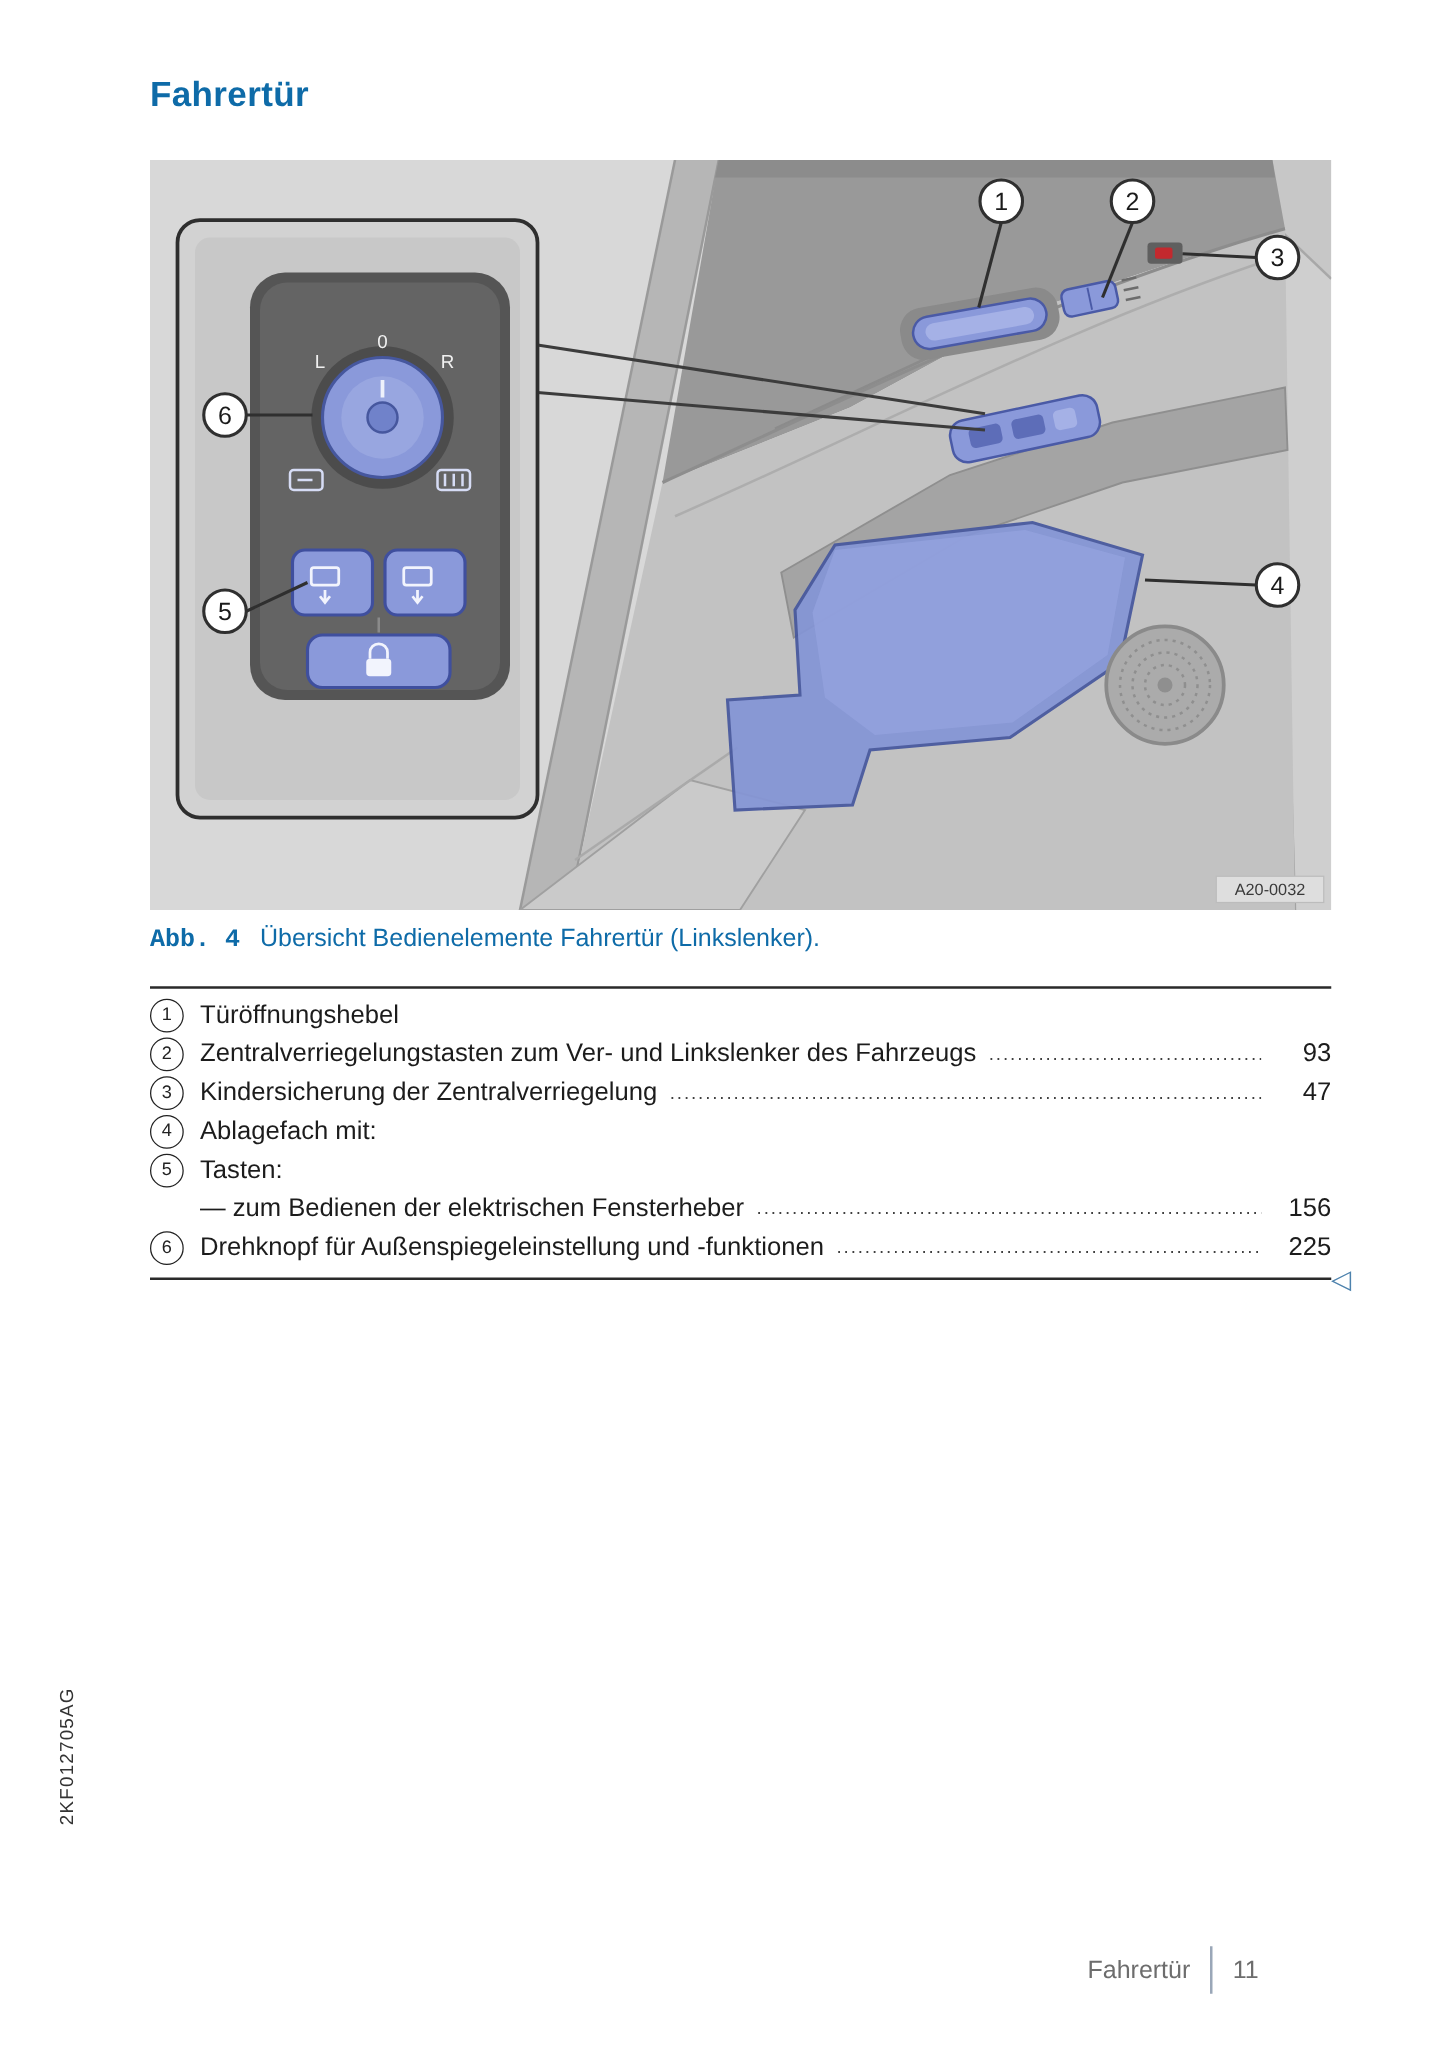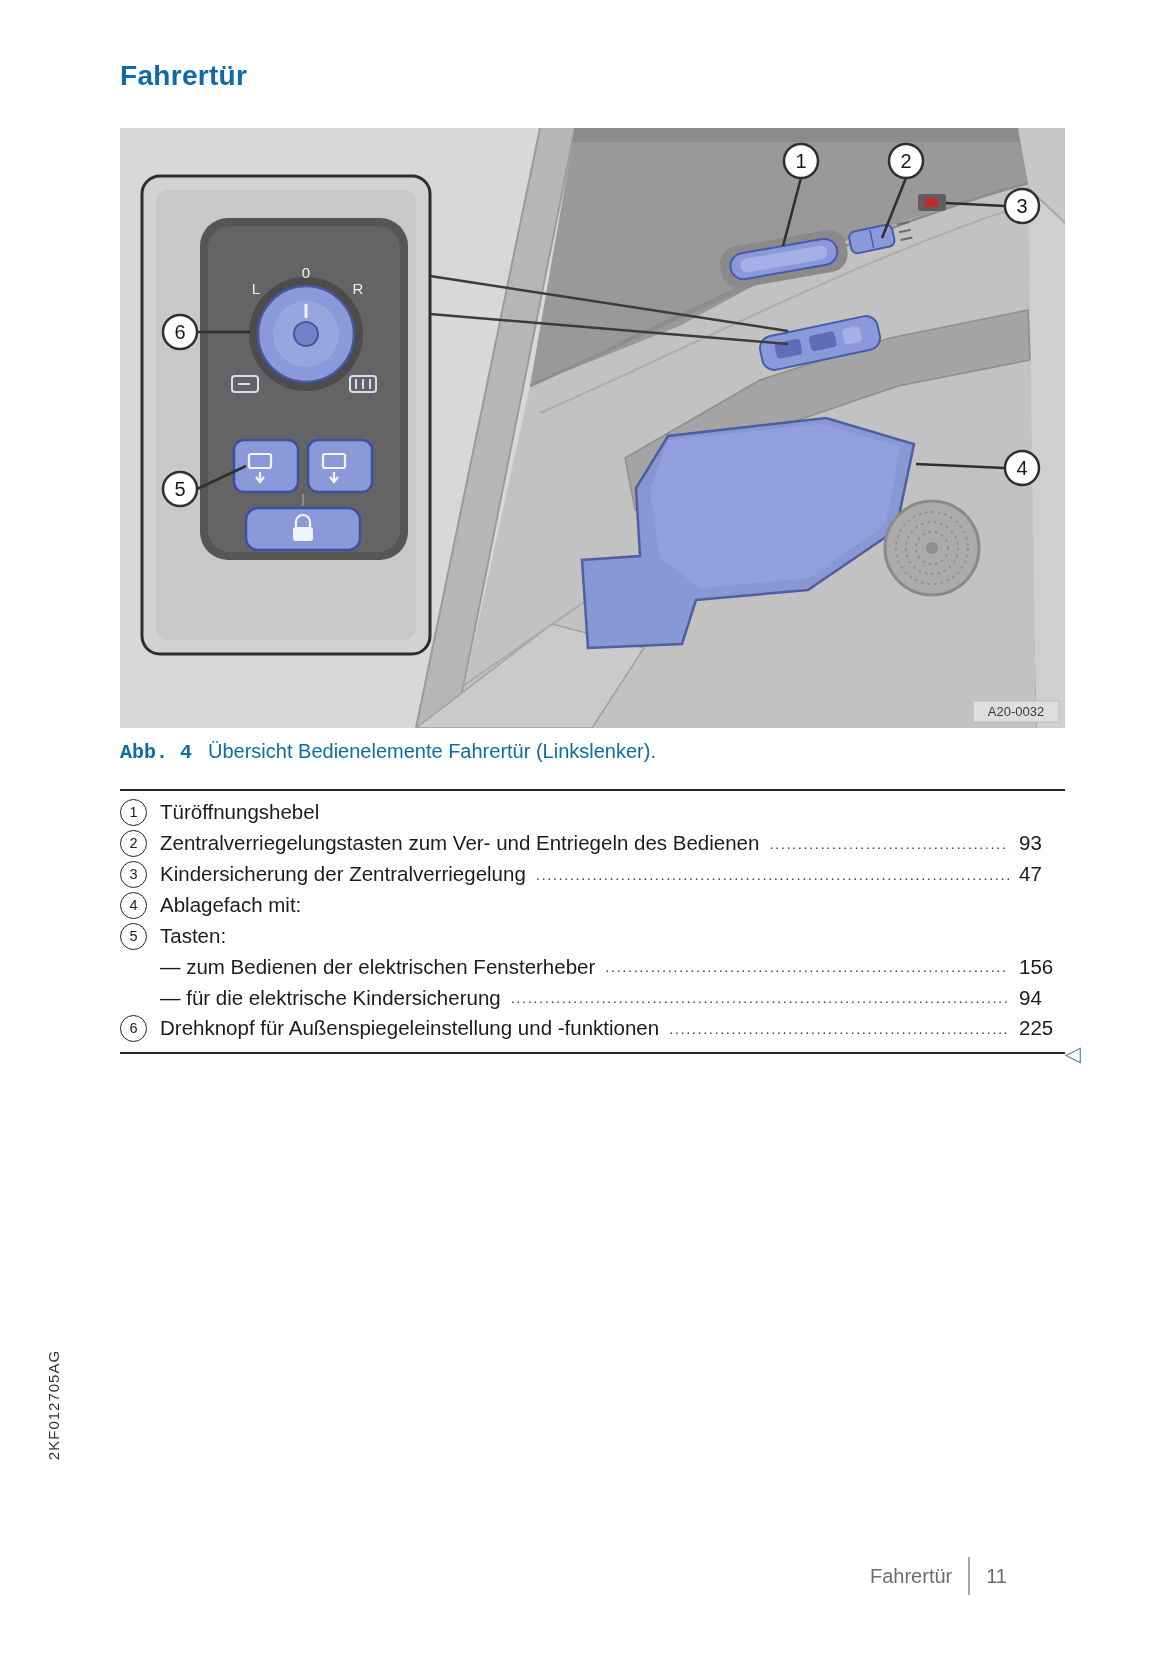--- a/index.html
+++ b/index.html
@@ -28,21 +28,21 @@
     width:25px;height:25px;border:1.6px solid #222;border-radius:50%;
     display:flex;align-items:center;justify-content:center;font-size:14.5px;color:#222;
   }
   .ltext{white-space:nowrap;}
   .lleader{
     flex:1 1 auto;overflow:hidden;white-space:nowrap;margin:0 10px;
     color:#3f3f3f;font-size:15px;letter-spacing:1.5px;
     align-self:flex-end;padding-bottom:4px;
   }
   .lleader::after{content:"..........................................................................................................................................................";}
-  .lpage{flex:0 0 auto;min-width:46px;}
+  .lpage{flex:0 0 auto;min-width:46px;text-align:right;}
   .cont{position:absolute;right:-16px;bottom:-14px;color:#4d82ad;font-size:21px;}
   .side-code{
     position:absolute;left:-25px;top:1395px;width:160px;height:20px;
     transform:rotate(-90deg);transform-origin:center;
     font-size:15px;letter-spacing:1px;color:#333;text-align:center;white-space:nowrap;
   }
   .footer{
     position:absolute;top:1556px;right:158px;height:40px;
     display:flex;align-items:center;gap:16px;font-size:20px;color:#6d6d6d;
   }
@@ -225,21 +225,21 @@
       <span class="lmark">
           <span class="lcircle">1</span>
         </span>
       <span class="ltext">Türöffnungshebel</span>
     </div>
 
     <div class="lrow">
       <span class="lmark">
           <span class="lcircle">2</span>
         </span>
-      <span class="ltext">Zentralverriegelungstasten zum Ver- und Entriegeln des Bedienen</span>
+      <span class="ltext">Zentralverriegelungstasten zum Ver- und Linkslenker des Fahrzeugs</span>
       <span class="lleader"></span>
       <span class="lpage">93</span>
     </div>
 
     <div class="lrow">
       <span class="lmark">
           <span class="lcircle">3</span>
         </span>
       <span class="ltext">Kindersicherung der Zentralverriegelung</span>
       <span class="lleader"></span>
@@ -261,26 +261,20 @@
       <span class="ltext">Tasten:</span>
     </div>
 
     <div class="lrow">
       <span class="lmark"></span>
       <span class="ltext">— zum Bedienen der elektrischen Fensterheber</span>
       <span class="lleader"></span>
       <span class="lpage">156</span>
     </div>
 
-    <div class="lrow">
-      <span class="lmark"></span>
-      <span class="ltext">— für die elektrische Kindersicherung</span>
-      <span class="lleader"></span>
-      <span class="lpage">94</span>
-    </div>
 
     <div class="lrow">
       <span class="lmark">
           <span class="lcircle">6</span>
         </span>
       <span class="ltext">Drehknopf für Außenspiegeleinstellung und -funktionen</span>
       <span class="lleader"></span>
       <span class="lpage">225</span>
     </div>
 

